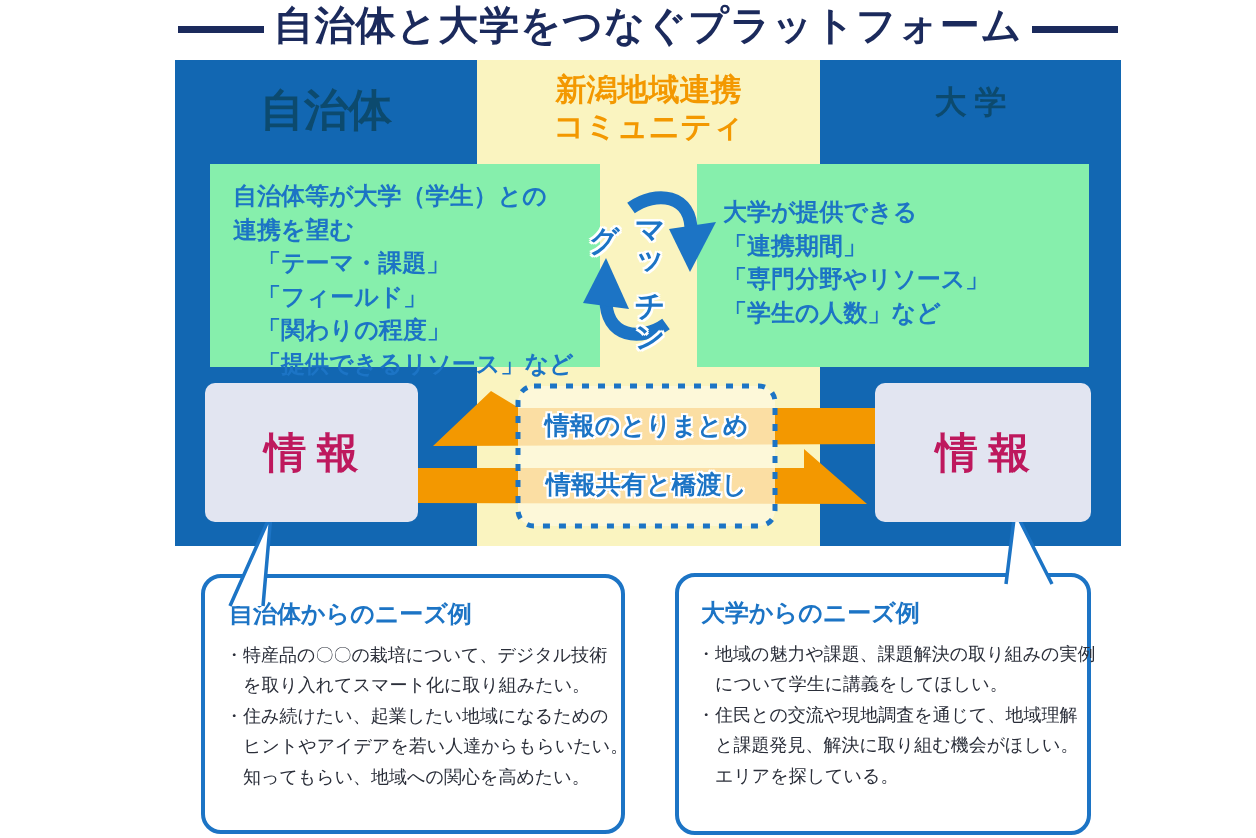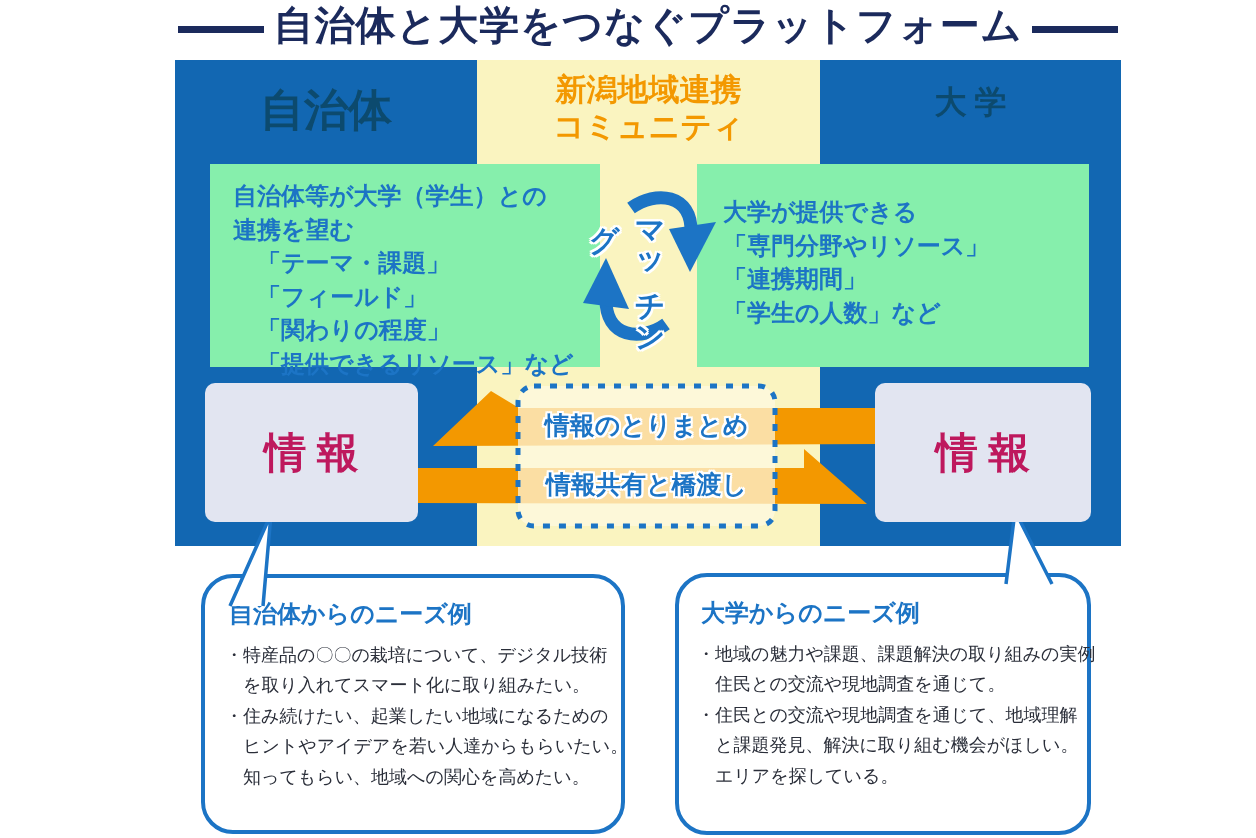--- a/index.html
+++ b/index.html
@@ -41,21 +41,21 @@
         font-size:42px;font-weight:bold;color:#be185d;}
   .info.left{left:185px;top:383px;width:213px;height:139px;}
   .info.right{left:855px;top:383px;width:216px;height:139px;}
 
   
   .bandlab{left:495px;width:263px;height:36px;text-align:center;font-size:25px;font-weight:bold;
            color:#1C74C5;line-height:36px;}
   .bandlab.top{top:408px}.bandlab.bot{top:467px}
 
   
-  .bubble{background:#fff;border:4px solid #1C74C5;border-radius:32px;}
+  .bubble{background:#fff;border:4px solid #1C74C5;border-radius:20px;}
   .bubble.left{left:181px;top:574px;width:424px;height:260px;padding:16px 10px 0 20px;}
   .bubble.right{left:655px;top:573px;width:416px;height:262px;padding:16px 6px 16px 18px;}
   .btitle{font-size:24px;font-weight:bold;color:#1C74C5;margin:4px 0 10px 4px;white-space:nowrap;}
   .bullet{font-size:18px;color:#2A2E39;line-height:30px;margin-bottom:1px;}
   .bl{white-space:nowrap;}
   .bl.cont{padding-left:18px;}
 
   svg{display:block;}
 </style>
 </head>
@@ -80,22 +80,22 @@
   <div class="abs wpanel left">
       <div class="line">自治体等が大学（学生）との</div>
       <div class="line">連携を望む</div>
       <div class="line">　「テーマ・課題」</div>
       <div class="line">　「フィールド」</div>
       <div class="line">　「関わりの程度」</div>
       <div class="line">　「提供できるリソース」など</div>
     </div>
   <div class="abs wpanel right">
       <div class="line">大学が提供できる</div>
+      <div class="line">「連携期間」</div>
       <div class="line">「専門分野やリソース」</div>
-      <div class="line">「連携期間」</div>
       <div class="line">「学生の人数」など</div>
     </div>
 
   <svg class="abs" style="left:0;top:0" width="1256" height="838">
 
     <path d="M 611,208 C 636,190 672,194 671,232" fill="none" stroke="#1C74C5" stroke-width="13"></path>
     <polygon points="649,229 696,222 670,272" fill="#1C74C5"></polygon>
     <path d="M 646,324 C 621,342 585,338 586,298" fill="none" stroke="#1C74C5" stroke-width="13"></path>
     <polygon points="563,303 609,309 586,258" fill="#1C74C5"></polygon>
 
@@ -126,21 +126,21 @@
         <div class="bullet">
           <div class="bl cont">知ってもらい、地域への関心を高めたい。</div>
         </div>
       </div>
   </div>
   <div class="abs bubble right">
     <div class="btitle">大学からのニーズ例</div>
     <div>
         <div class="bullet">
           <div class="bl">・地域の魅力や課題、課題解決の取り組みの実例</div>
-          <div class="bl cont">住民との交流や現地調査を通じて。</div>
+          <div class="bl cont">について学生に講義をしてほしい。</div>
         </div>
         <div class="bullet">
           <div class="bl">・住民との交流や現地調査を通じて、地域理解</div>
           <div class="bl cont">と課題発見、解決に取り組む機会がほしい。</div>
         </div>
         <div class="bullet">
           <div class="bl cont">エリアを探している。</div>
         </div>
       </div>
   </div>

